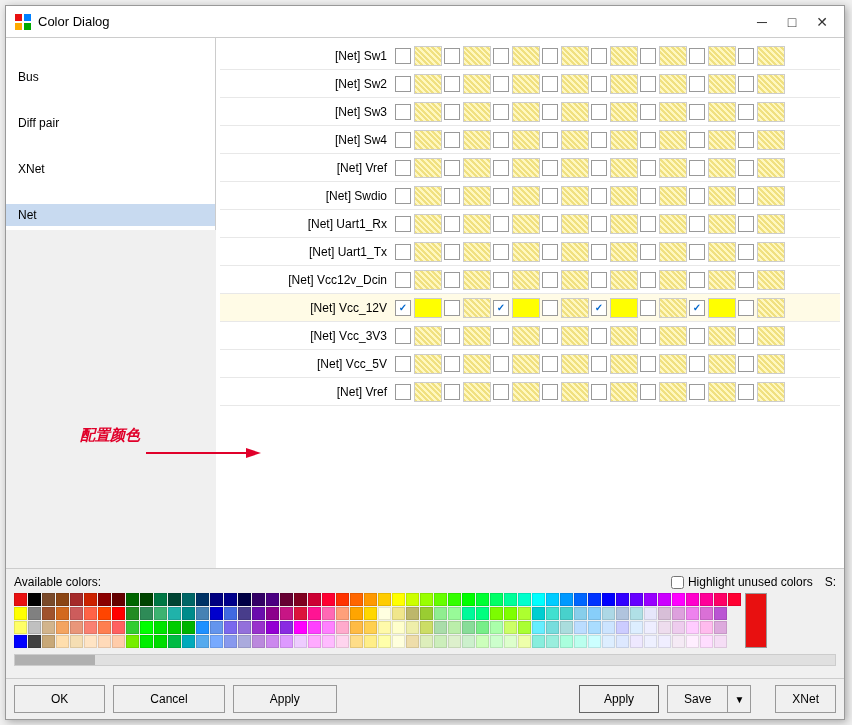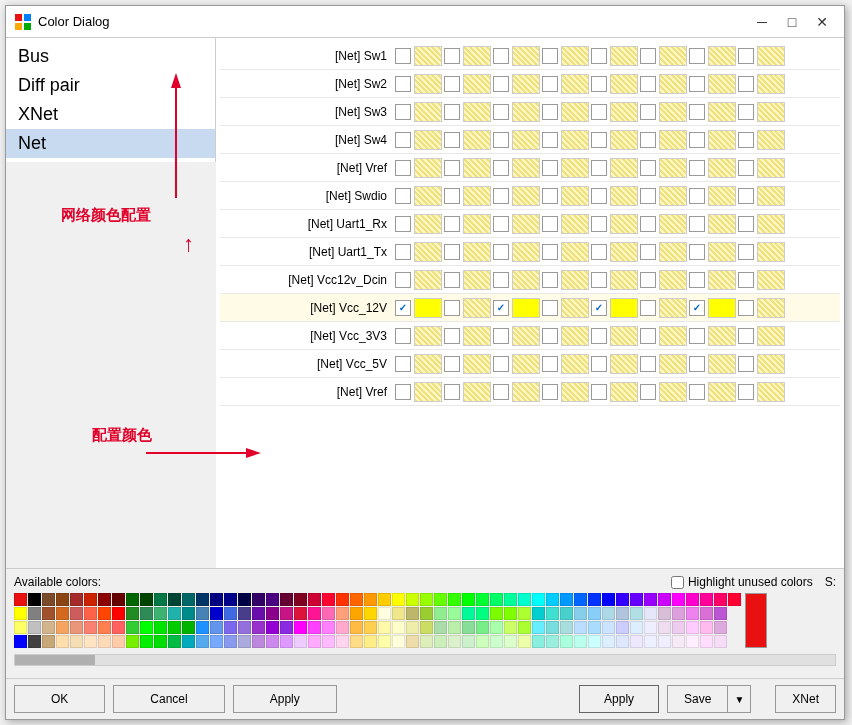--- a/index.html
+++ b/index.html
@@ -76,21 +76,22 @@
       border-right: 1px solid #ccc;
       display: flex;
       flex-direction: column;
       padding: 4px 0;
       overflow-y: auto;
     }
 
     .left-item {
       padding: 4px 12px;
       cursor: pointer;
-      font-size: 18px;
+      font-size: 12px;
+      margin-top: 24px;
     }
     .left-item.selected { background: #c8daf0; }
 
     .right-panel {
       flex: 1;
       overflow-y: auto;
       overflow-x: auto;
       background: #fff;
     }
 
@@ -339,30 +340,21 @@
   <div class="main-area">
 
     <div class="left-panel-wrapper">
       <div class="left-panel" id="left-panel">
       <div class="left-item">Bus</div>
           <div class="left-item">Diff pair</div>
           <div class="left-item">XNet</div>
           <div class="left-item selected">Net</div>
         </div>
 
-      <div style="position:absolute; left:0; top:160px; width:200px; pointer-events:none; z-index:10;">
-        <div style="color:#e0002a; font-size:15px; font-weight:bold; text-align:center; padding: 8px 0;">网络颜色配置</div>
-        <div style="text-align:right; padding-right:12px; color:#e0002a; font-size:22px; line-height:1;">↑</div>
-
-        <svg style="position:absolute; top:-130px; right:10px;" width="60" height="130">
-          <line x1="40" y1="130" x2="40" y2="20" stroke="#e0002a" stroke-width="2"></line>
-          <polygon points="35,20 40,5 45,20" fill="#e0002a"></polygon>
-        </svg>
-      </div>
-      <div style="position:absolute; left:16px; top:380px; width:200px; pointer-events:none; z-index:10;">
+      <div style="position:absolute; left:4px; top:380px; width:200px; pointer-events:none; z-index:10;font-style:italic;">
         <div style="color:#e0002a; font-size:15px; font-weight:bold; text-align:center; padding: 8px 0;">配置颜色</div>
       </div>
 
       <div style="position:absolute; left:140px; top:400px; pointer-events:none; z-index:10;">
         <svg width="120" height="30">
           <line x1="0" y1="15" x2="100" y2="15" stroke="#e0002a" stroke-width="2"></line>
           <polygon points="100,10 115,15 100,20" fill="#e0002a"></polygon>
         </svg>
       </div>
     </div>

